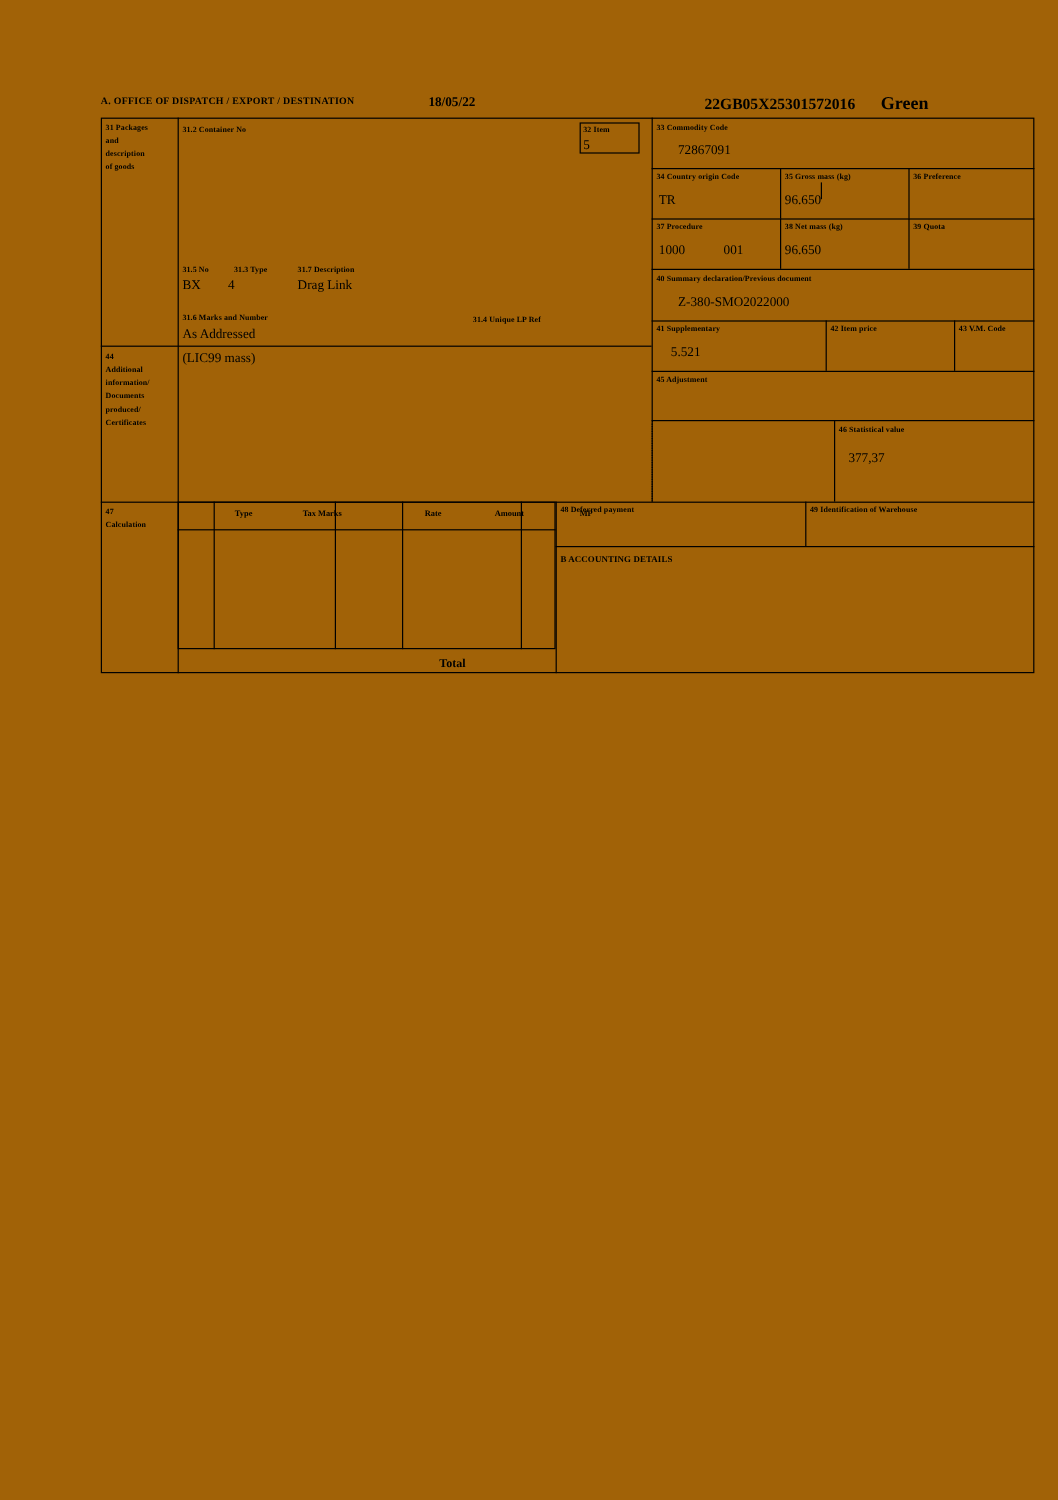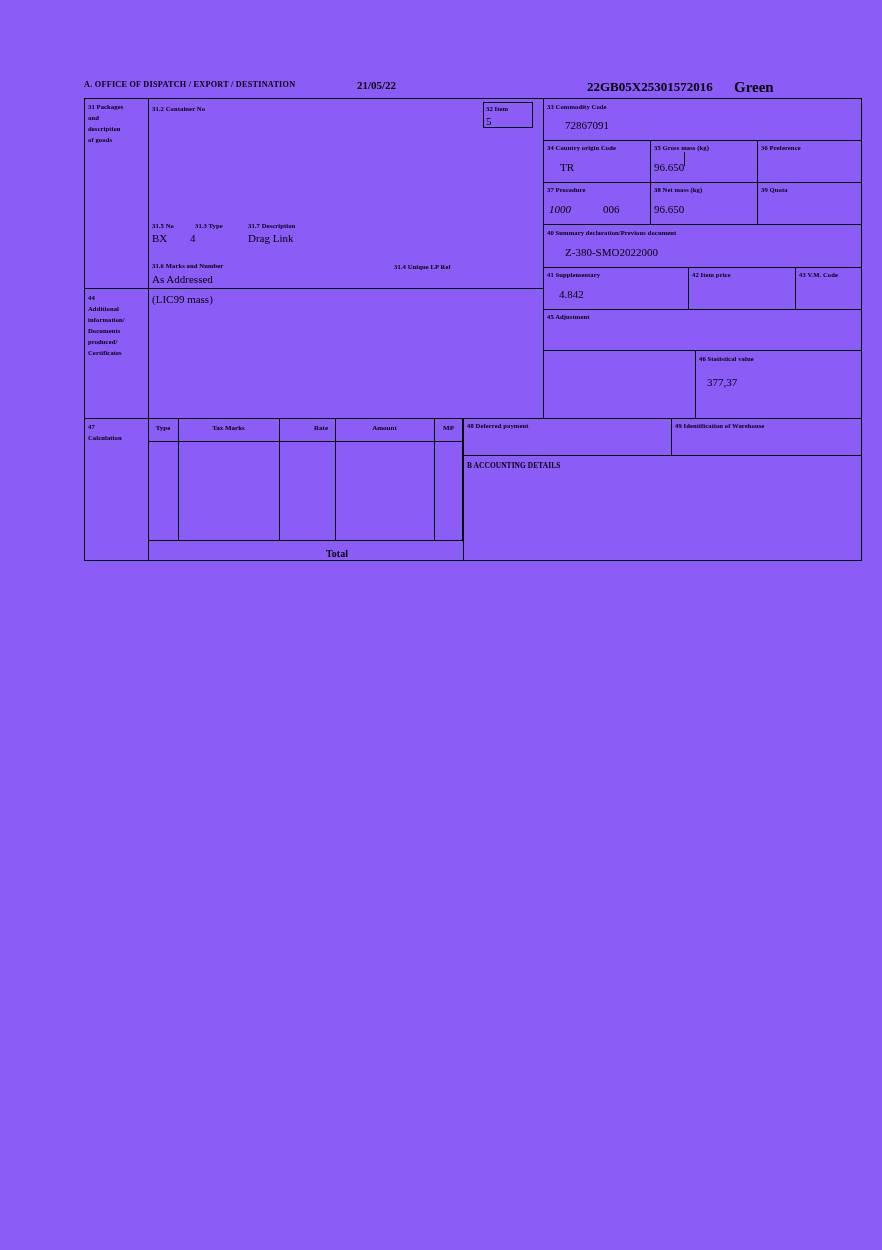--- a/index.html
+++ b/index.html
@@ -12,21 +12,21 @@
     height: 1250px;
     font-family: "Liberation Serif", serif;
     color: #000000;
     position: relative;
   }
   .page {
     position: absolute;
     left: 0; top: 0;
     width: 882px;
     height: 1250px;
-    background: #8b5cf6;
+    background: #a16207;
   }
 
   
   .header {
     position: absolute;
     left: 84px;
     top: 79px;
     width: 778px;
     height: 16px;
   }
@@ -79,20 +79,21 @@
     font-size: 11px;
     line-height: 12px;
     white-space: nowrap;
   }
   .val.sm { font-size: 10px; }
   .col-lbl {
     position: absolute;
     font-size: 7px;
     font-weight: bold;
     text-align: center;
+    padding-left: 40px;
   }
 
   
   #form-frame {
     left: 84px;
     top: 98px;
     width: 778px;
     height: 463px;
   }
 
@@ -113,21 +114,21 @@
     border-left: 1px dotted #000;
   }
 </style>
 </head>
 <body>
 
 <div class="page">
 
   <div class="header">
     <div class="hdr-office">A.  OFFICE OF DISPATCH / EXPORT / DESTINATION</div>
-    <div class="hdr-date">21/05/22</div>
+    <div class="hdr-date">18/05/22</div>
     <div class="hdr-mrn">22GB05X25301572016</div>
     <div class="hdr-lane">Green</div>
   </div>
 
   <div class="box" id="form-frame"></div>
 
   <div class="vline" style="left:148px; top:98px; height:463px;"></div>
 
   <div class="vline" style="left:543px; top:98px; height:320px;"></div>
 
@@ -162,54 +163,54 @@
 
   <div class="hline" style="left:543px; top:140px; width:319px;"></div>
   <div class="lbl" style="left:547px; top:103px;">33 Commodity Code</div>
   <div class="val" style="left:565px; top:119px;">72867091</div>
 
   <div class="hline" style="left:543px; top:182px; width:319px;"></div>
   <div class="vline" style="left:650px; top:140px; height:42px;"></div>
   <div class="vline" style="left:757px; top:140px; height:42px;"></div>
 
   <div class="lbl" style="left:547px; top:144px;">34 Country origin Code</div>
-  <div class="val" style="left:549px; top:161px;margin-left:11px;">TR</div>
+  <div class="val" style="left:549px; top:161px;">TR</div>
 
   <div class="lbl" style="left:654px; top:144px;">35 Gross mass (kg)</div>
   <div class="val" style="left:654px; top:161px;">96.650</div>
 
   <div class="vline" style="left:684px; top:152px; height:14px;"></div>
 
   <div class="lbl" style="left:761px; top:144px;">36 Preference</div>
   <div class="val" style="left:761px; top:161px;"></div>
 
   <div class="hline" style="left:543px; top:224px; width:319px;"></div>
   <div class="vline" style="left:650px; top:182px; height:42px;"></div>
   <div class="vline" style="left:757px; top:182px; height:42px;"></div>
 
   <div class="lbl" style="left:547px; top:186px;">37 Procedure</div>
-  <div class="val" style="left:549px; top:203px;font-style:italic;">1000</div>
-  <div class="val" style="left:603px; top:203px;">006</div>
+  <div class="val" style="left:549px; top:203px;">1000</div>
+  <div class="val" style="left:603px; top:203px;">001</div>
 
   <div class="lbl" style="left:654px; top:186px;">38 Net mass (kg)</div>
   <div class="val" style="left:654px; top:203px;">96.650</div>
 
   <div class="lbl" style="left:761px; top:186px;">39 Quota</div>
   <div class="val" style="left:761px; top:203px;"></div>
 
   <div class="hline" style="left:543px; top:267px; width:319px;"></div>
   <div class="lbl" style="left:547px; top:229px;">40 Summary declaration/Previous document</div>
   <div class="val" style="left:565px; top:246px;">Z-380-SMO2022000</div>
 
   <div class="hline" style="left:543px; top:309px; width:319px;"></div>
   <div class="vline" style="left:688px; top:267px; height:42px;"></div>
   <div class="vline" style="left:795px; top:267px; height:42px;"></div>
 
   <div class="lbl" style="left:547px; top:271px;">41 Supplementary</div>
-  <div class="val" style="left:559px; top:288px;">4.842</div>
+  <div class="val" style="left:559px; top:288px;">5.521</div>
 
   <div class="lbl" style="left:692px; top:271px;">42 Item price</div>
   <div class="val" style="left:692px; top:288px;"></div>
 
   <div class="lbl" style="left:799px; top:271px;">43 V.M. Code</div>
   <div class="val" style="left:799px; top:288px;"></div>
 
   <div>
     <div class="lbl" style="left:88px; top:294px;">44</div>
     <div class="lbl" style="left:88px; top:305px;">Additional</div>

